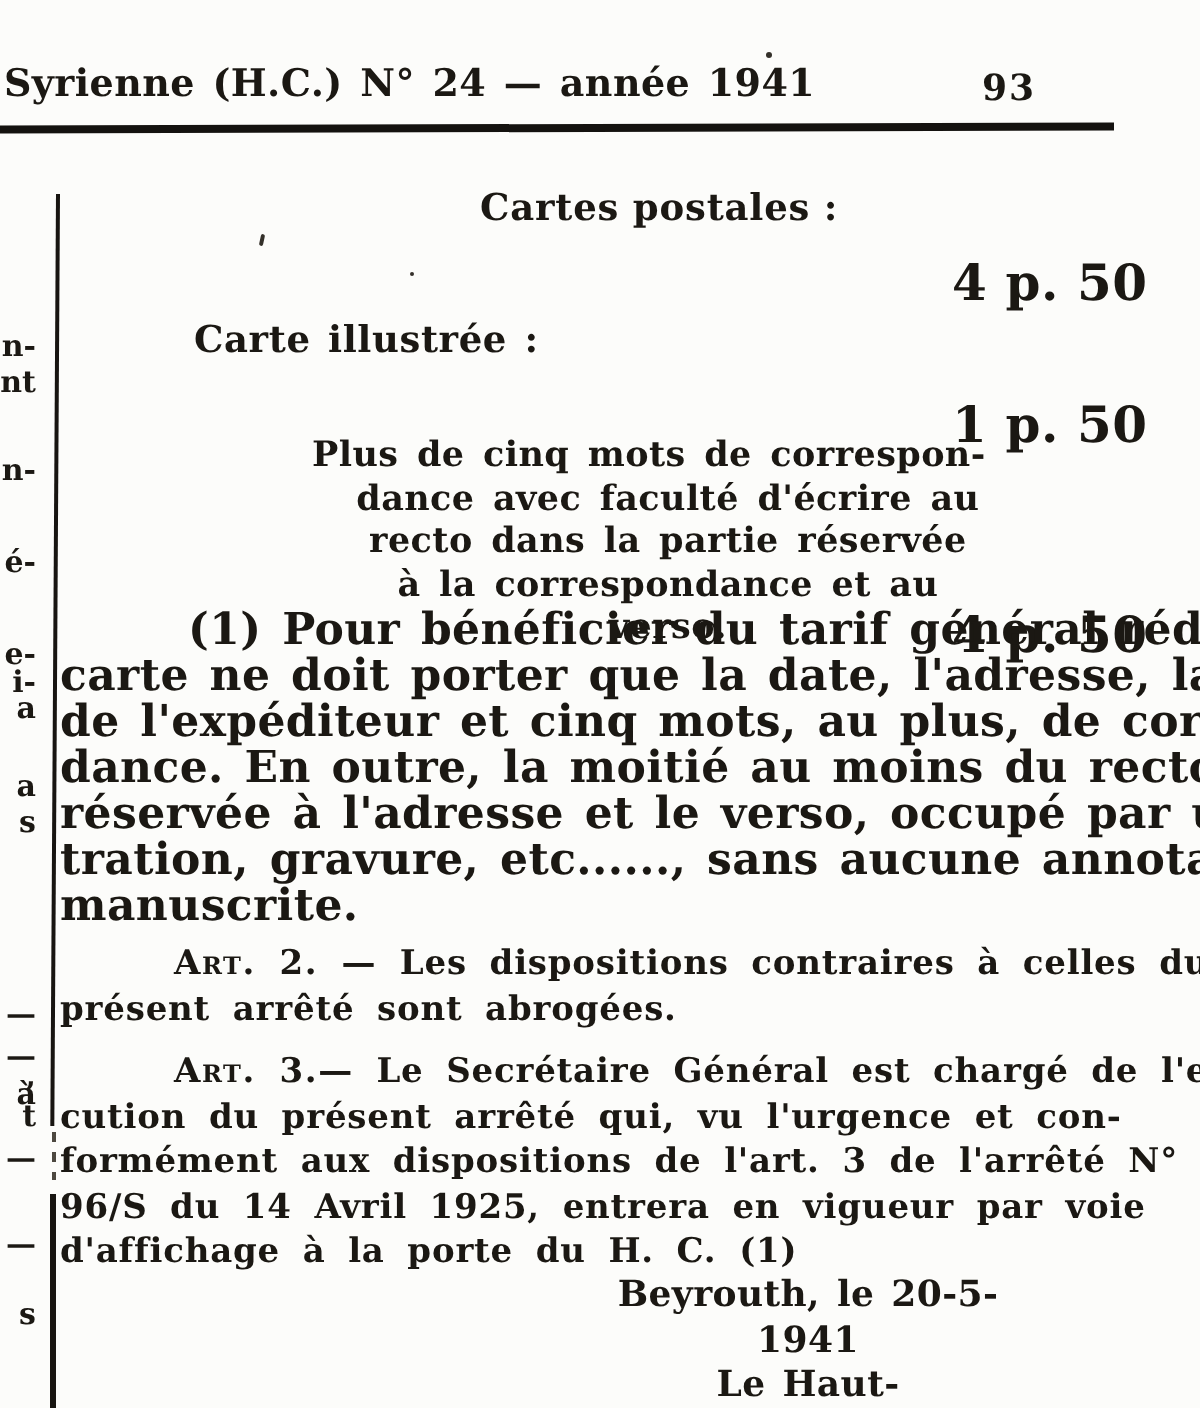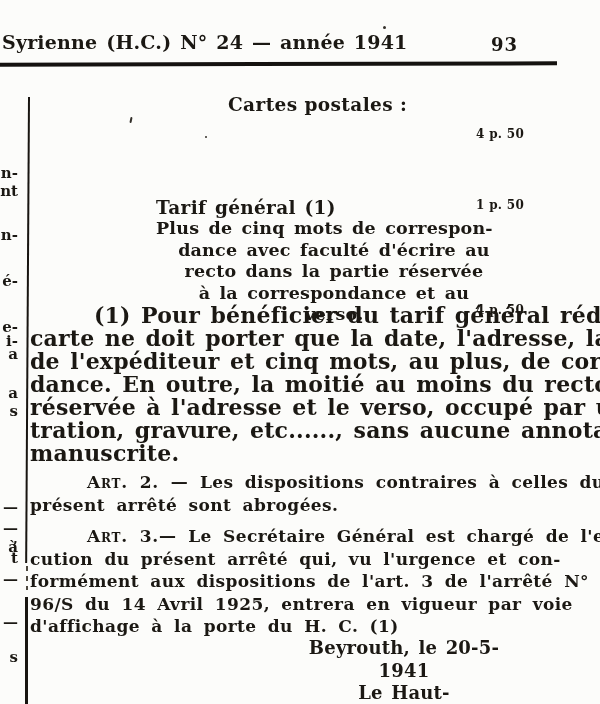--- a/index.html
+++ b/index.html
@@ -10,23 +10,23 @@
     color:#1b1813;font-weight:bold;
   }
   .header-line{position:absolute;left:2px;top:31px;font-size:19px;letter-spacing:.2px;word-spacing:2px;white-space:pre;}
   .page-number{position:absolute;left:491px;top:34px;font-size:18px;letter-spacing:1px;}
   .header-rule{position:absolute;left:0;top:62px;width:557px;height:4px;background:#14120f;transform:rotate(-.15deg);}
   .col-rule{position:absolute;background:#181511;}
   .seg1{left:28px;top:97px;width:2.4px;height:466px;transform:rotate(.35deg);transform-origin:top center;}
   .seg2{left:25px;top:597px;width:2.6px;height:107px;}
   .rule-dot{position:absolute;left:26px;width:2px;background:#4d4840;}
   .frag{position:absolute;left:0;width:18px;text-align:right;font-size:15px;line-height:14px;letter-spacing:0;}
-  .sec-title{position:absolute;left:228px;top:94px;font-size:18.5px;letter-spacing:.4px;white-space:pre;}
+  .sec-title{position:absolute;left:240px;top:94px;font-size:18.5px;letter-spacing:.4px;white-space:pre;}
   .t-label{position:absolute;font-size:18.5px;letter-spacing:.3px;word-spacing:2px;white-space:pre;}
-  .t-price{position:absolute;left:476px;font-size:12px;letter-spacing:.3px;white-space:pre;}
+  .t-price{position:absolute;left:476px;font-size:25px;letter-spacing:.3px;white-space:pre;}
   .hang{position:absolute;left:156px;top:218px;padding-left:19px;text-indent:-19px;
         font-size:17.5px;line-height:21.6px;letter-spacing:.2px;word-spacing:3px;white-space:pre;text-align:center;}
   .footnote{position:absolute;left:30px;top:304px;font-size:22px;line-height:23px;
         letter-spacing:.2px;word-spacing:2.5px;white-space:pre;text-indent:64px;}
   .para{position:absolute;left:30px;font-size:17px;line-height:22.5px;
         letter-spacing:.4px;word-spacing:5px;white-space:pre;text-indent:57px;}
   .art2{top:471px;line-height:23px;}
   .art3{top:525px;}
   .sc{font-variant:small-caps;letter-spacing:.8px;}
   .signature{position:absolute;left:293px;top:637px;width:222px;text-align:center;
@@ -63,22 +63,22 @@
   <div class="frag" style="top:540px">à</div>
   <div class="frag" style="top:551px">t</div>
   <div class="frag" style="top:572px">—</div>
   <div class="frag" style="top:615px">—</div>
   <div class="frag" style="top:650px">s</div>
 
   <div class="sec-title">Cartes postales :</div>
 
   <div class="t-price" style="top:127px">4 p. 50</div>
 
+  <div class="t-label" style="left:97px;top:160px">Carte illustrée :</div>
 
-  <div class="t-label" style="left:156px;top:197px">Tarif général (1)</div>
   <div class="t-price" style="top:198px">1 p. 50</div>
 
   <div class="hang">Plus de cinq mots de correspon-
 dance avec faculté d'écrire au
 recto dans la partie réservée
 à la correspondance et au
 verso.</div>
   <div class="t-price" style="top:303px">4 p. 50</div>
 
   <div class="footnote">(1) Pour bénéficier du tarif général réduit, la

